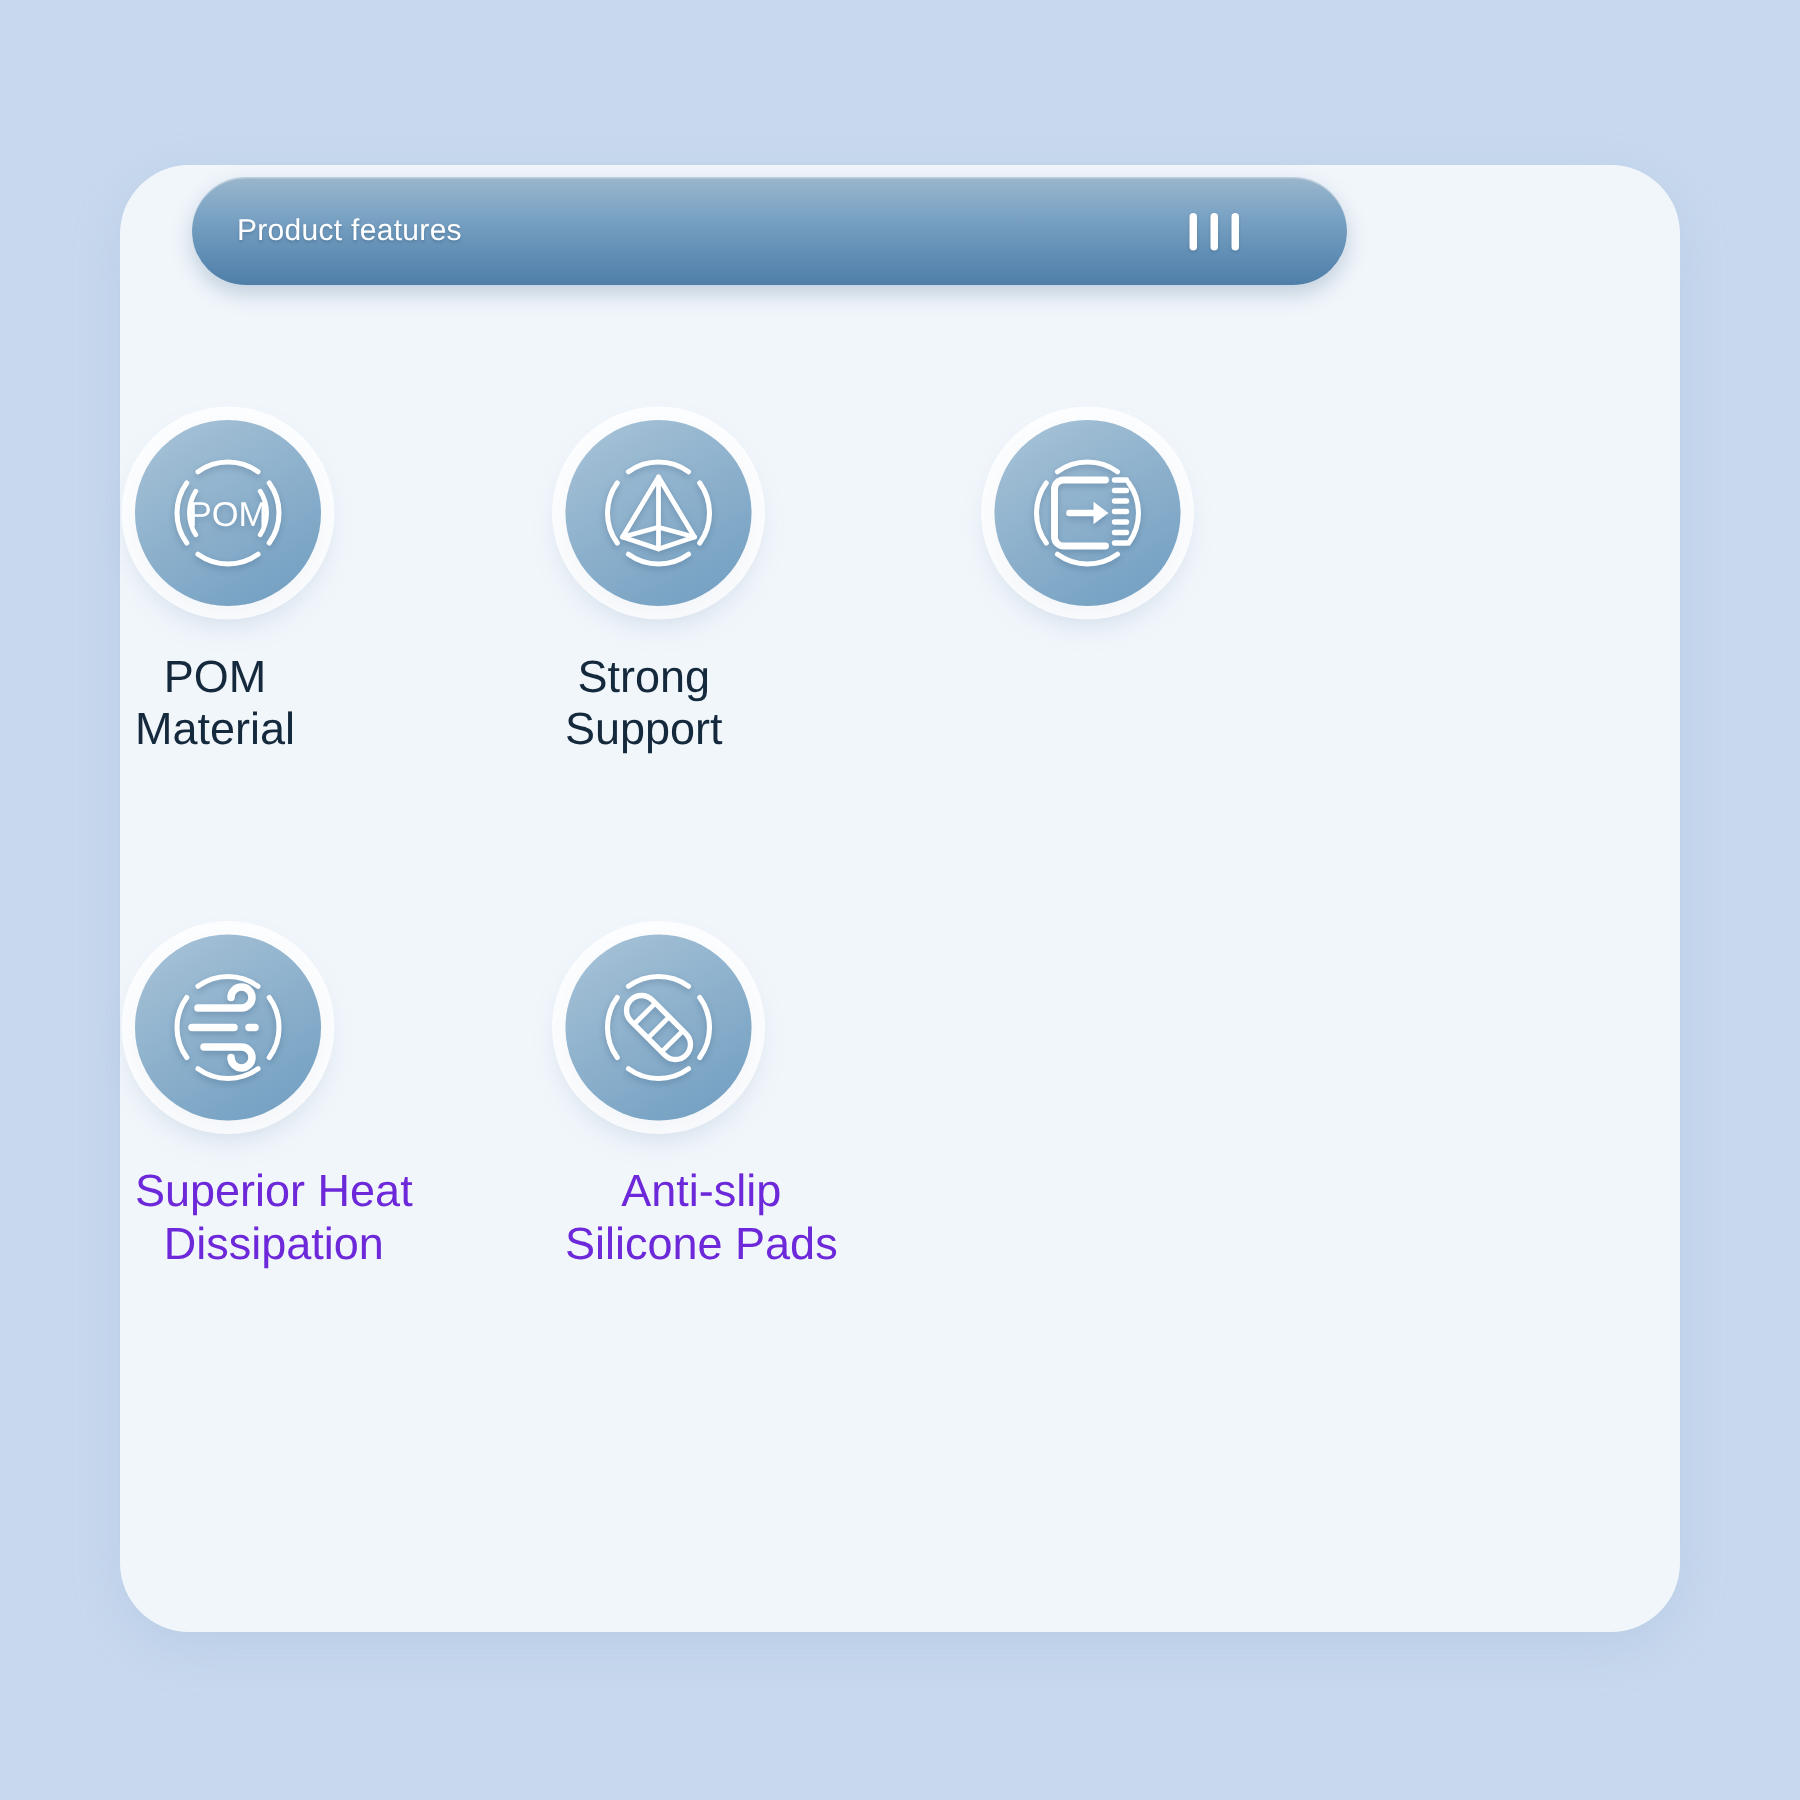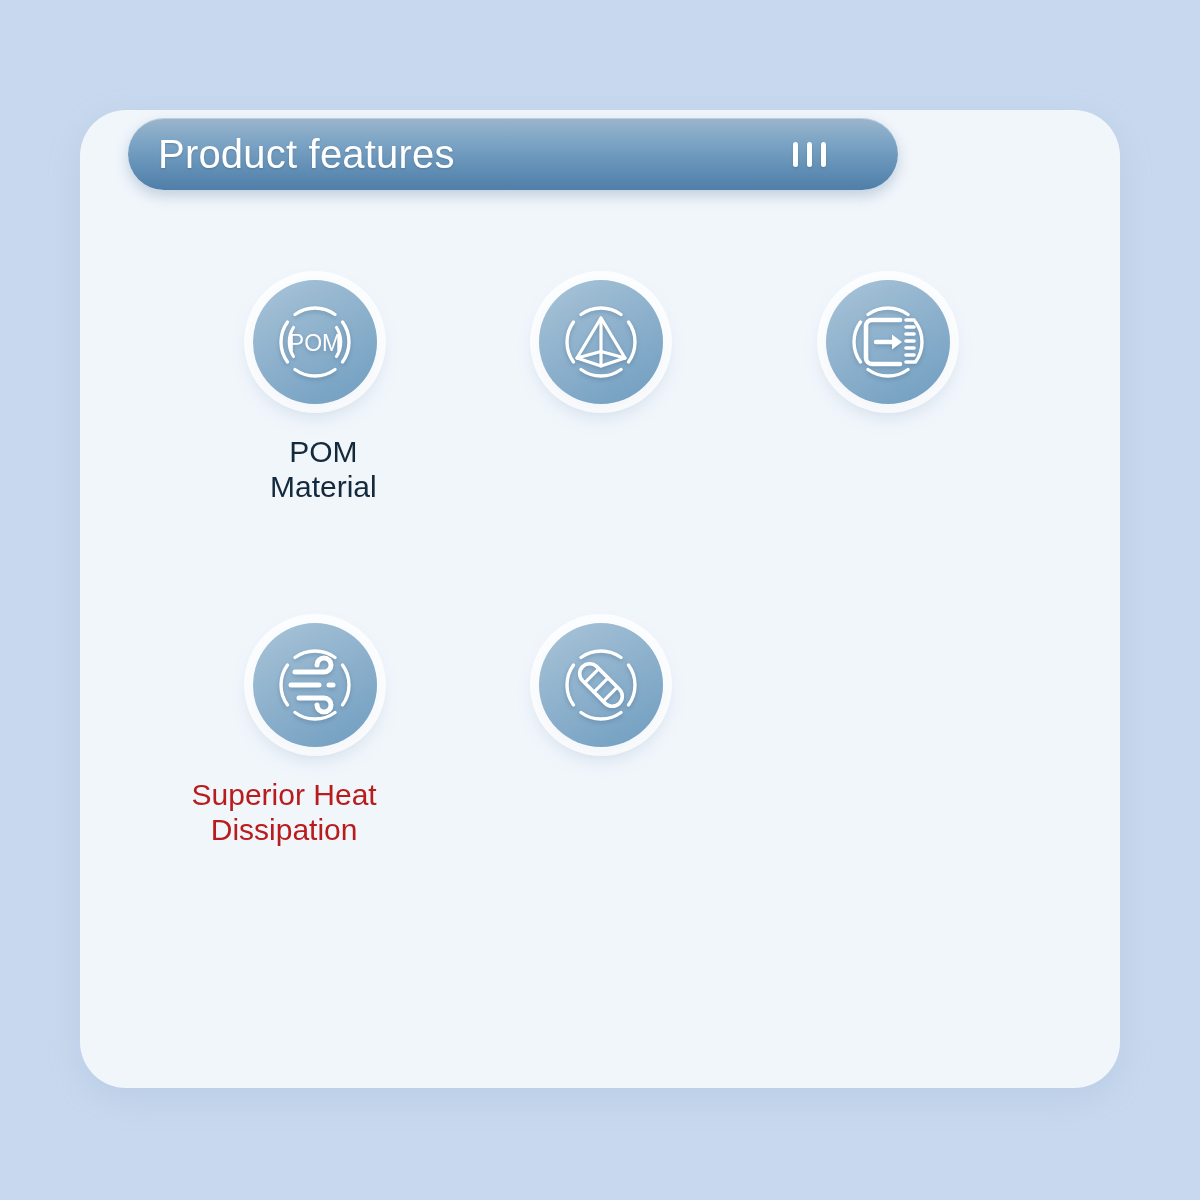--- a/index.html
+++ b/index.html
@@ -24,57 +24,57 @@
   .header-pill{
     position:absolute;left:128px;top:118px;
     width:770px;height:72px;
     border-radius:36px;
     background:linear-gradient(180deg,#9bb6cc 0%,#7ba3c4 35%,#5e8cb3 75%,#4f7ea8 100%);
     box-shadow:0 6px 14px rgba(90,125,160,.32), inset 0 1px 0 rgba(255,255,255,.35);
     display:flex;align-items:center;justify-content:space-between;
     padding:0 34px 0 30px;box-sizing:border-box;
   }
   .header-title{
-    color:#ffffff;font-size:40px;letter-spacing:.2px;
+    color:#ffffff;font-size:20px;letter-spacing:.2px;
     text-shadow:0 1px 2px rgba(50,80,110,.35);
     white-space:nowrap;
   }
   .menu-icon{display:flex;gap:9px;align-items:center;margin-right:38px;}
   .menu-icon i{
     display:block;width:5px;height:25px;border-radius:2.5px;background:#ffffff;
     box-shadow:0 1px 2px rgba(50,80,110,.3);
   }
 
   
   .grid{
     position:absolute;left:90px;top:280px;
     width:860px;
     display:grid;
     grid-template-columns:repeat(3,1fr);
     row-gap:118px;
   }
-  .feature{display:flex;flex-direction:column;align-items:flex-end;}
+  .feature{display:flex;flex-direction:column;align-items:flex-start;}
 
   .badge{
     position:relative;
     width:124px;height:124px;border-radius:50%;
     background:linear-gradient(150deg,#a9c4d8 0%,#8fb2cd 45%,#6f9dc0 100%);
     box-shadow:
       0 0 0 9px rgba(255,255,255,.78),
       0 9px 20px rgba(120,150,185,.35);
     display:flex;align-items:center;justify-content:center;
   }
   .badge svg{display:block;overflow:visible;filter:drop-shadow(0 2px 2px rgba(60,95,130,.35));}
 
   .label{
     margin-top:30px;text-align:center;
     color:#15293d;font-size:30px;line-height:1.18;
     white-space:pre-line;
   }
-  .row2 .label{color:#b91c1c;}
+  .row2 .label{color:#6d28d9;}
 </style>
 </head>
 <body>
 
 <div class="stage">
 
   <div class="card"></div>
 
   <div class="header-pill">
     <span class="header-title">Product features</span>
@@ -116,20 +116,22 @@
             <path d="M18.5 26A34 34 0 0 0 18.5 66"></path>
             <path d="M73.5 26A34 34 0 0 1 73.5 66"></path>
           </g>
           <g stroke="#ffffff" stroke-width="3.2" stroke-linejoin="round" stroke-linecap="round" fill="none">
             <path d="M46 22 L70 62 L46 70 L22 62 Z"></path>
             <path d="M46 22 L46 70"></path>
             <path d="M22 62 L46 55.5 L70 62"></path>
           </g>
         </svg>
       </div>
+      <div class="label">Strong
+Support</div>
     </div>
 
     <div class="feature row1">
       <div class="badge">
         <svg width="92" height="92" viewBox="0 0 92 92" fill="none">
           <g stroke="#ffffff" stroke-width="3.4" stroke-linecap="round" fill="none">
             <path d="M26 18.5A34 34 0 0 1 66 18.5"></path>
             <path d="M26 73.5A34 34 0 0 0 66 73.5"></path>
             <path d="M18.5 26A34 34 0 0 0 18.5 66"></path>
             <path d="M73.5 26A34 34 0 0 1 73.5 66"></path>
@@ -183,17 +185,19 @@
           <g transform="rotate(-45 46 46)">
             <rect x="36" y="20" width="20" height="52" rx="10" stroke="#ffffff" stroke-width="3.6" fill="none"></rect>
             <g stroke="#ffffff" stroke-width="3.2" stroke-linecap="round">
               <path d="M36 33 H56"></path>
               <path d="M36 46 H56"></path>
               <path d="M36 59 H56"></path>
             </g>
           </g>
         </svg>
       </div>
+      <div class="label">Anti-slip
+Silicone Pads</div>
     </div>
 
 
   </div>
 </div>
 
 </body></html>

